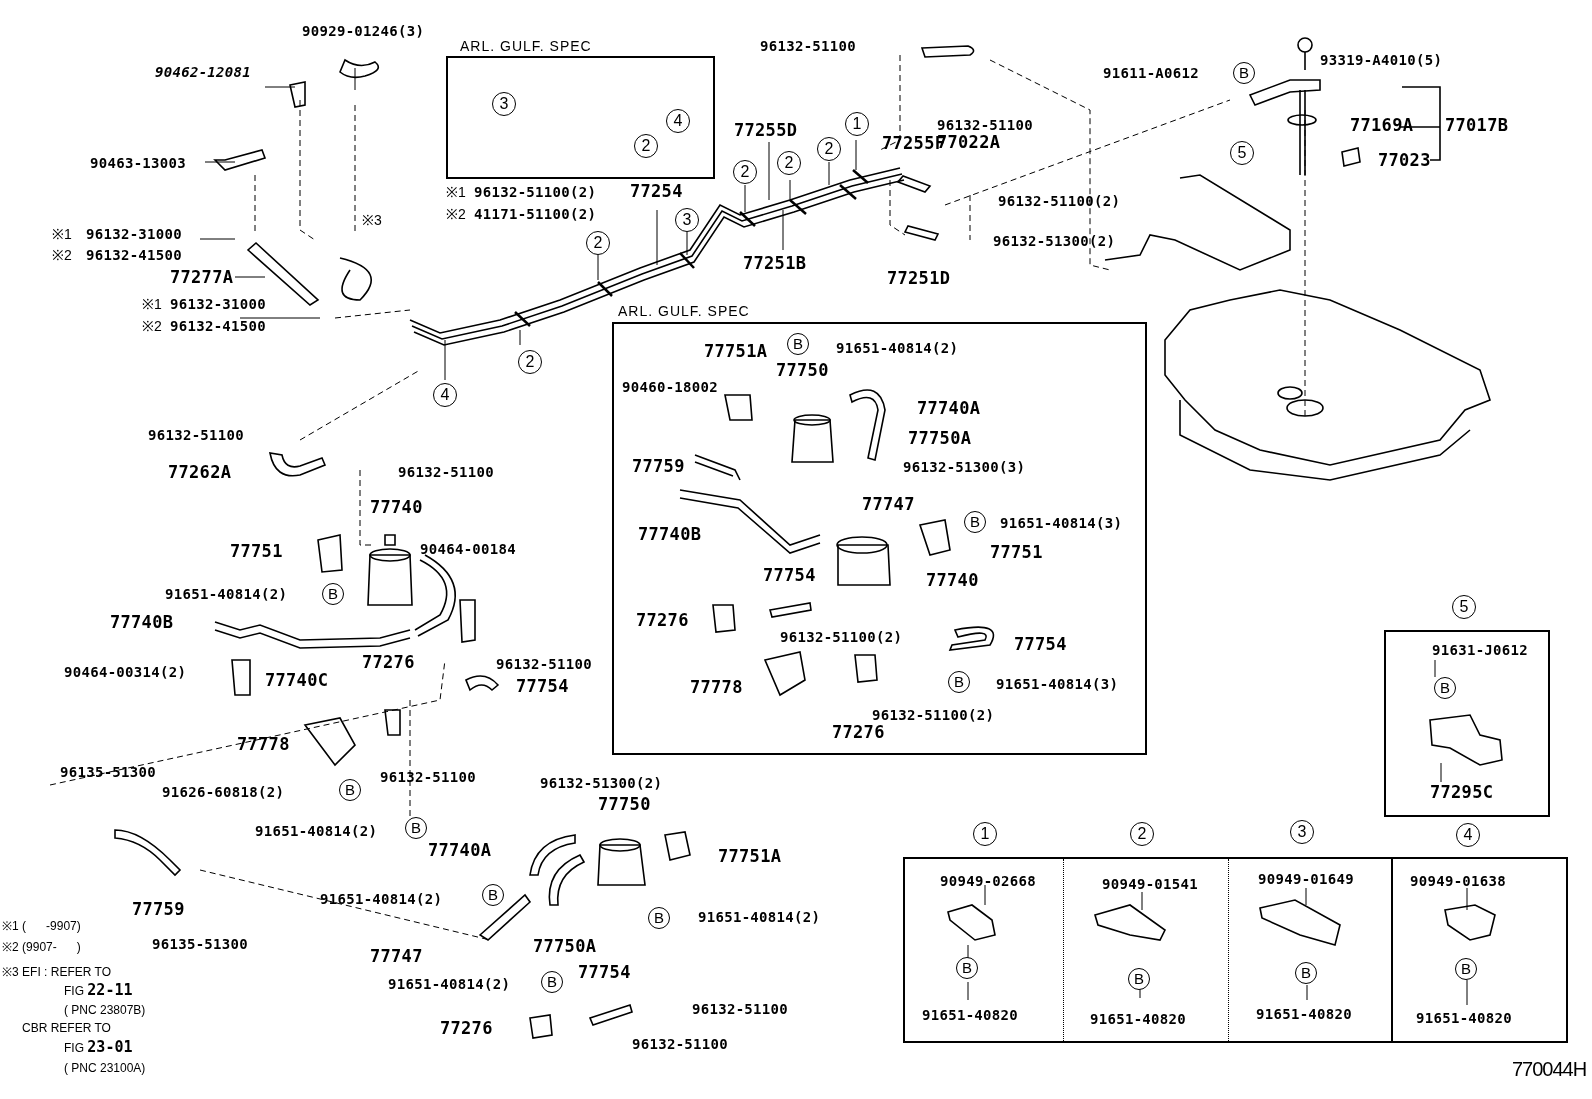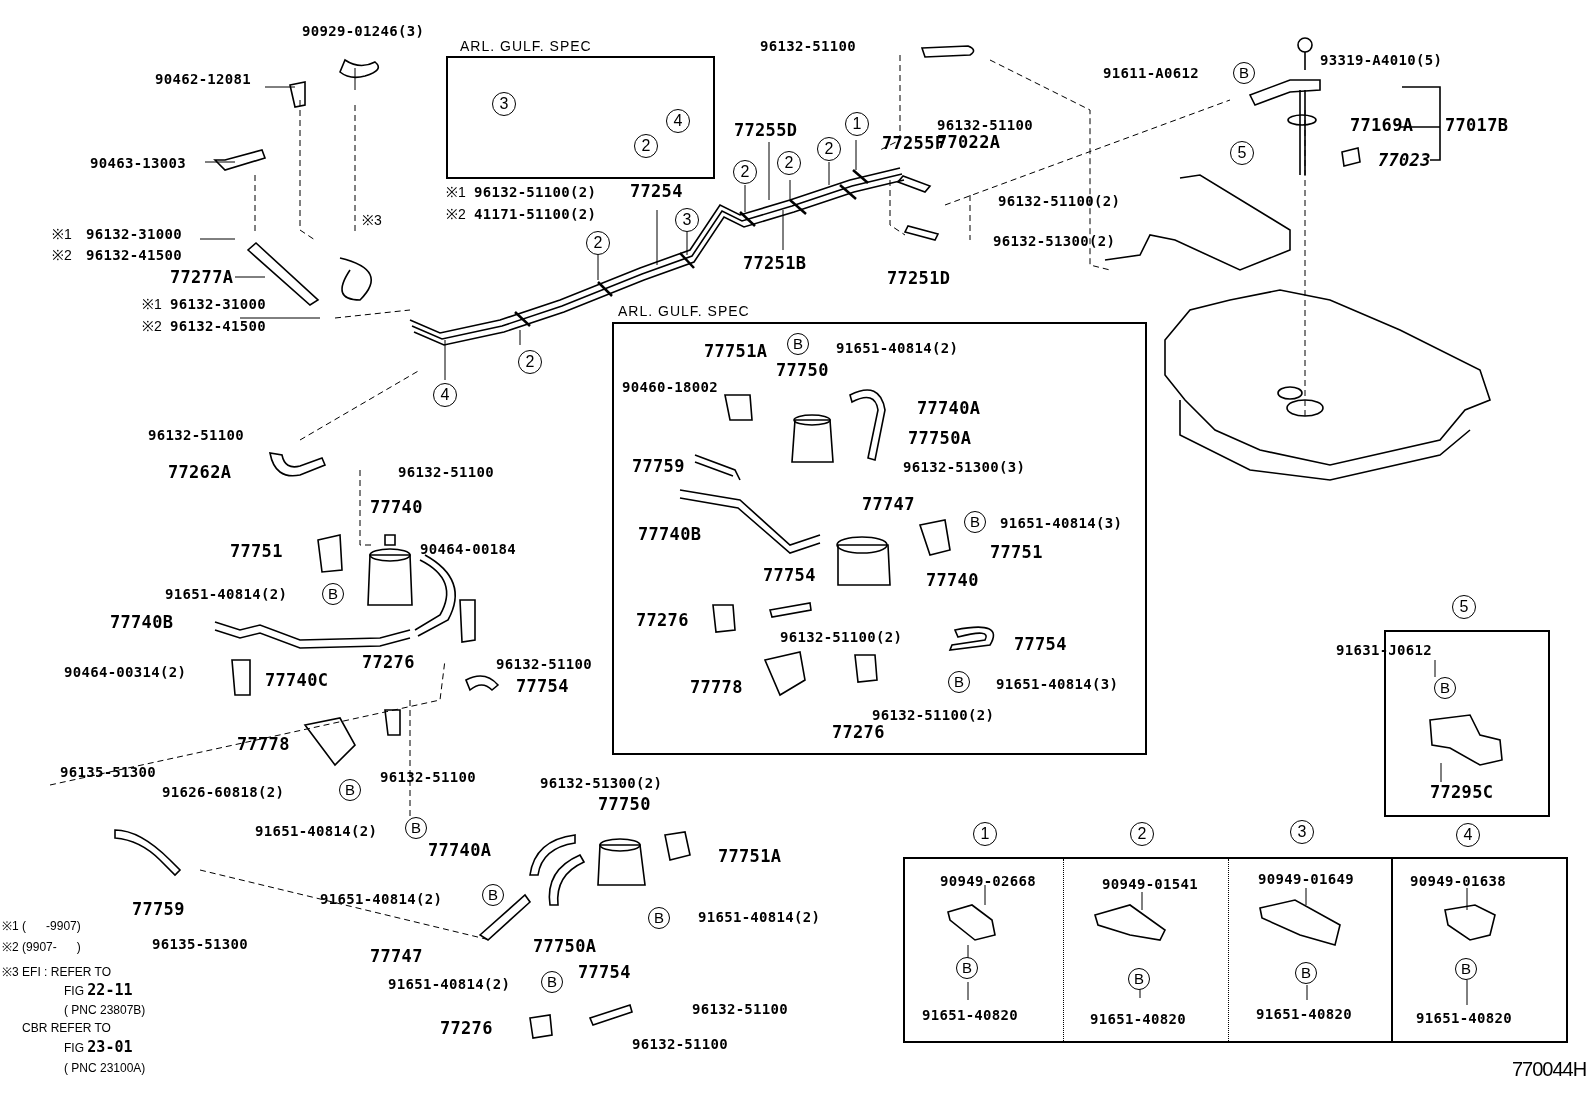--- a/index.html
+++ b/index.html
@@ -222,21 +222,21 @@
 <div class="circ b" style="left:787px;top:333px;">B</div>
 <div class="circ b" style="left:964px;top:511px;">B</div>
 <div class="circ b" style="left:948px;top:671px;">B</div>
 <div class="circ b" style="left:1434px;top:677px;">B</div>
 <div class="circ b" style="left:956px;top:957px;">B</div>
 <div class="circ b" style="left:1128px;top:968px;">B</div>
 <div class="circ b" style="left:1295px;top:962px;">B</div>
 <div class="circ b" style="left:1455px;top:958px;">B</div>
 
 <div class="lbl" style="left:302px;top:24px;">90929-01246(3)</div>
-<div class="lbl" style="left:155px;top:72px;">90462-12081</div>
+<div class="lbl" style="left:155px;top:65px;font-style:italic;">90462-12081</div>
 <div class="lbl" style="left:90px;top:156px;">90463-13003</div>
 <div class="lbl sm" style="left:52px;top:227px;font-size:14px;">※1</div>
 <div class="lbl" style="left:86px;top:227px;">96132-31000</div>
 <div class="lbl sm" style="left:52px;top:248px;font-size:14px;">※2</div>
 <div class="lbl" style="left:86px;top:248px;">96132-41500</div>
 <div class="lbl big" style="left:170px;top:269px;">77277A</div>
 <div class="lbl sm" style="left:142px;top:297px;font-size:14px;">※1</div>
 <div class="lbl" style="left:170px;top:297px;">96132-31000</div>
 <div class="lbl sm" style="left:142px;top:319px;font-size:14px;">※2</div>
 <div class="lbl" style="left:170px;top:319px;">96132-41500</div>
@@ -254,21 +254,21 @@
 <div class="lbl" style="left:937px;top:118px;">96132-51100</div>
 <div class="lbl big" style="left:882px;top:135px;">77255F</div>
 <div class="lbl" style="left:998px;top:194px;">96132-51100(2)</div>
 <div class="lbl" style="left:993px;top:234px;">96132-51300(2)</div>
 <div class="lbl big" style="left:887px;top:270px;">77251D</div>
 
 <div class="lbl" style="left:1103px;top:66px;">91611-A0612</div>
 <div class="lbl" style="left:1320px;top:53px;">93319-A4010(5)</div>
 <div class="lbl big" style="left:1338px;top:117px;margin-left:12px;">77169A</div>
 <div class="lbl big" style="left:1445px;top:117px;">77017B</div>
-<div class="lbl big" style="left:1378px;top:152px;font-style:italic;">77023</div>
+<div class="lbl big" style="left:1378px;top:152px;">77023</div>
 
 <div class="lbl" style="left:148px;top:428px;">96132-51100</div>
 <div class="lbl big" style="left:168px;top:464px;">77262A</div>
 <div class="lbl" style="left:398px;top:465px;">96132-51100</div>
 <div class="lbl big" style="left:370px;top:499px;">77740</div>
 <div class="lbl big" style="left:230px;top:543px;">77751</div>
 <div class="lbl" style="left:420px;top:542px;">90464-00184</div>
 <div class="lbl" style="left:165px;top:587px;">91651-40814(2)</div>
 <div class="lbl big" style="left:110px;top:614px;">77740B</div>
 <div class="lbl" style="left:64px;top:665px;">90464-00314(2)</div>
@@ -337,21 +337,21 @@
 <div class="lbl big" style="left:763px;top:567px;">77754</div>
 <div class="lbl big" style="left:926px;top:572px;">77740</div>
 <div class="lbl big" style="left:636px;top:612px;">77276</div>
 <div class="lbl" style="left:780px;top:630px;">96132-51100(2)</div>
 <div class="lbl big" style="left:1014px;top:636px;">77754</div>
 <div class="lbl big" style="left:690px;top:679px;">77778</div>
 <div class="lbl" style="left:996px;top:677px;">91651-40814(3)</div>
 <div class="lbl" style="left:872px;top:708px;">96132-51100(2)</div>
 <div class="lbl big" style="left:832px;top:724px;">77276</div>
 
-<div class="lbl" style="left:1336px;top:643px;">91631-J0612</div>
+<div class="lbl" style="left:1432px;top:643px;">91631-J0612</div>
 <div class="lbl big" style="left:1430px;top:784px;">77295C</div>
 
 <div class="lbl" style="left:940px;top:874px;">90949-02668</div>
 <div class="lbl" style="left:922px;top:1008px;">91651-40820</div>
 <div class="lbl" style="left:1102px;top:877px;">90949-01541</div>
 <div class="lbl" style="left:1090px;top:1012px;">91651-40820</div>
 <div class="lbl" style="left:1258px;top:872px;">90949-01649</div>
 <div class="lbl" style="left:1256px;top:1007px;">91651-40820</div>
 <div class="lbl" style="left:1410px;top:874px;">90949-01638</div>
 <div class="lbl" style="left:1416px;top:1011px;">91651-40820</div>

